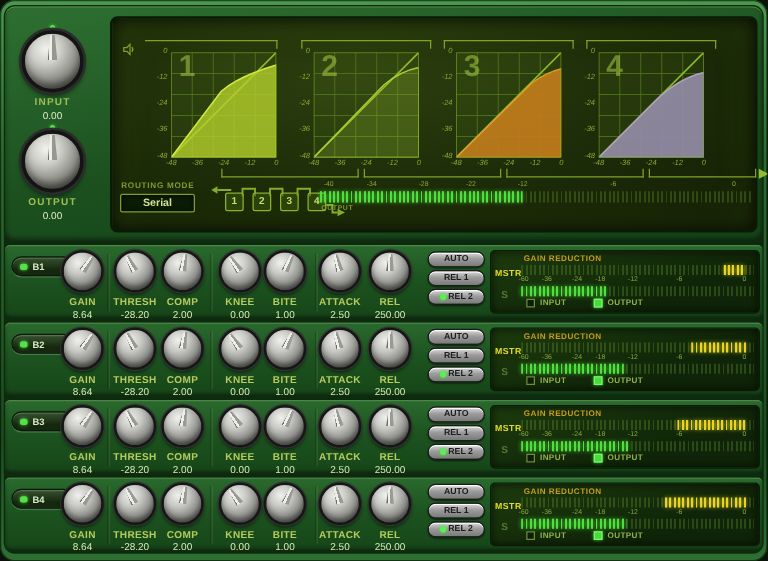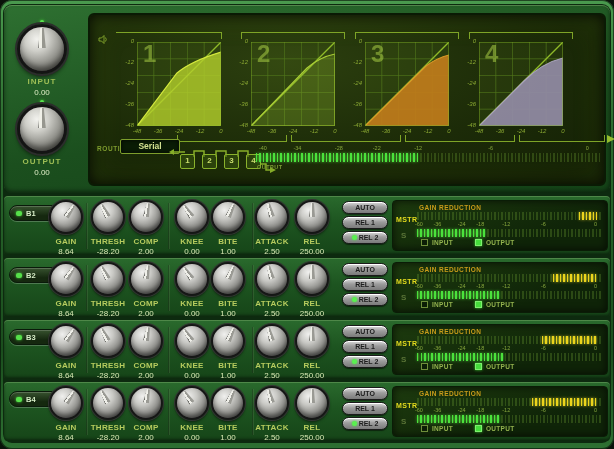--- a/index.html
+++ b/index.html
@@ -41,23 +41,23 @@
 
   .graph{position:absolute;top:27px;width:104px;height:96px;}
   .graph svg.plot{position:absolute;left:18px;top:0;width:84px;height:84px;}
   .graph-num{position:absolute;left:24px;top:-2px;font-size:24px;font-weight:bold;
     color:rgba(168,204,70,.55);letter-spacing:1px;}
   .ytick{position:absolute;left:0;width:15px;text-align:right;font-size:6px;font-style:italic;color:#8aa832;}
   .xtick{position:absolute;top:86px;font-size:6px;font-style:italic;color:#8aa832;transform:translateX(-50%);}
 
   #routing-label{position:absolute;left:7px;top:130px;font-size:6.5px;font-weight:bold;
     color:#7e9c2e;letter-spacing:.6px;}
-  #routing-box{position:absolute;left:6px;top:124px;width:60px;height:15px;background:#0a1c05;
+  #routing-box{position:absolute;left:6px;top:140px;width:60px;height:15px;background:#0a1c05;
     border:1px solid #7d9e2c;border-radius:2px;box-shadow:inset 0 0 4px rgba(0,0,0,.85);
-    color:#d2e090;font-size:8.5px;font-weight:bold;text-align:center;line-height:13px;margin-left:24px;}
+    color:#d2e090;font-size:8.5px;font-weight:bold;text-align:center;line-height:13px;}
   #chain{position:absolute;left:78px;top:132px;width:112px;height:28px;}
   #chain svg{position:absolute;inset:0;}
   .chain-box{position:absolute;top:7px;width:15px;height:15px;border:1.5px solid #8ab22c;
     background:rgba(60,90,15,.5);color:#cade6e;font-size:8px;font-weight:bold;text-align:center;
     line-height:12px;border-radius:2px;}
 
   .meter{position:absolute;background:repeating-linear-gradient(90deg,rgba(110,160,50,.30) 0 1.5px,rgba(0,0,0,0) 1.5px 3.5px);}
   .meter .fill{position:absolute;top:0;bottom:0;}
   .fill.green{background:repeating-linear-gradient(90deg,#4be23c 0 1.5px,rgba(0,0,0,0) 1.5px 3.5px);
     filter:drop-shadow(0 0 1.5px rgba(90,255,70,.8));}

